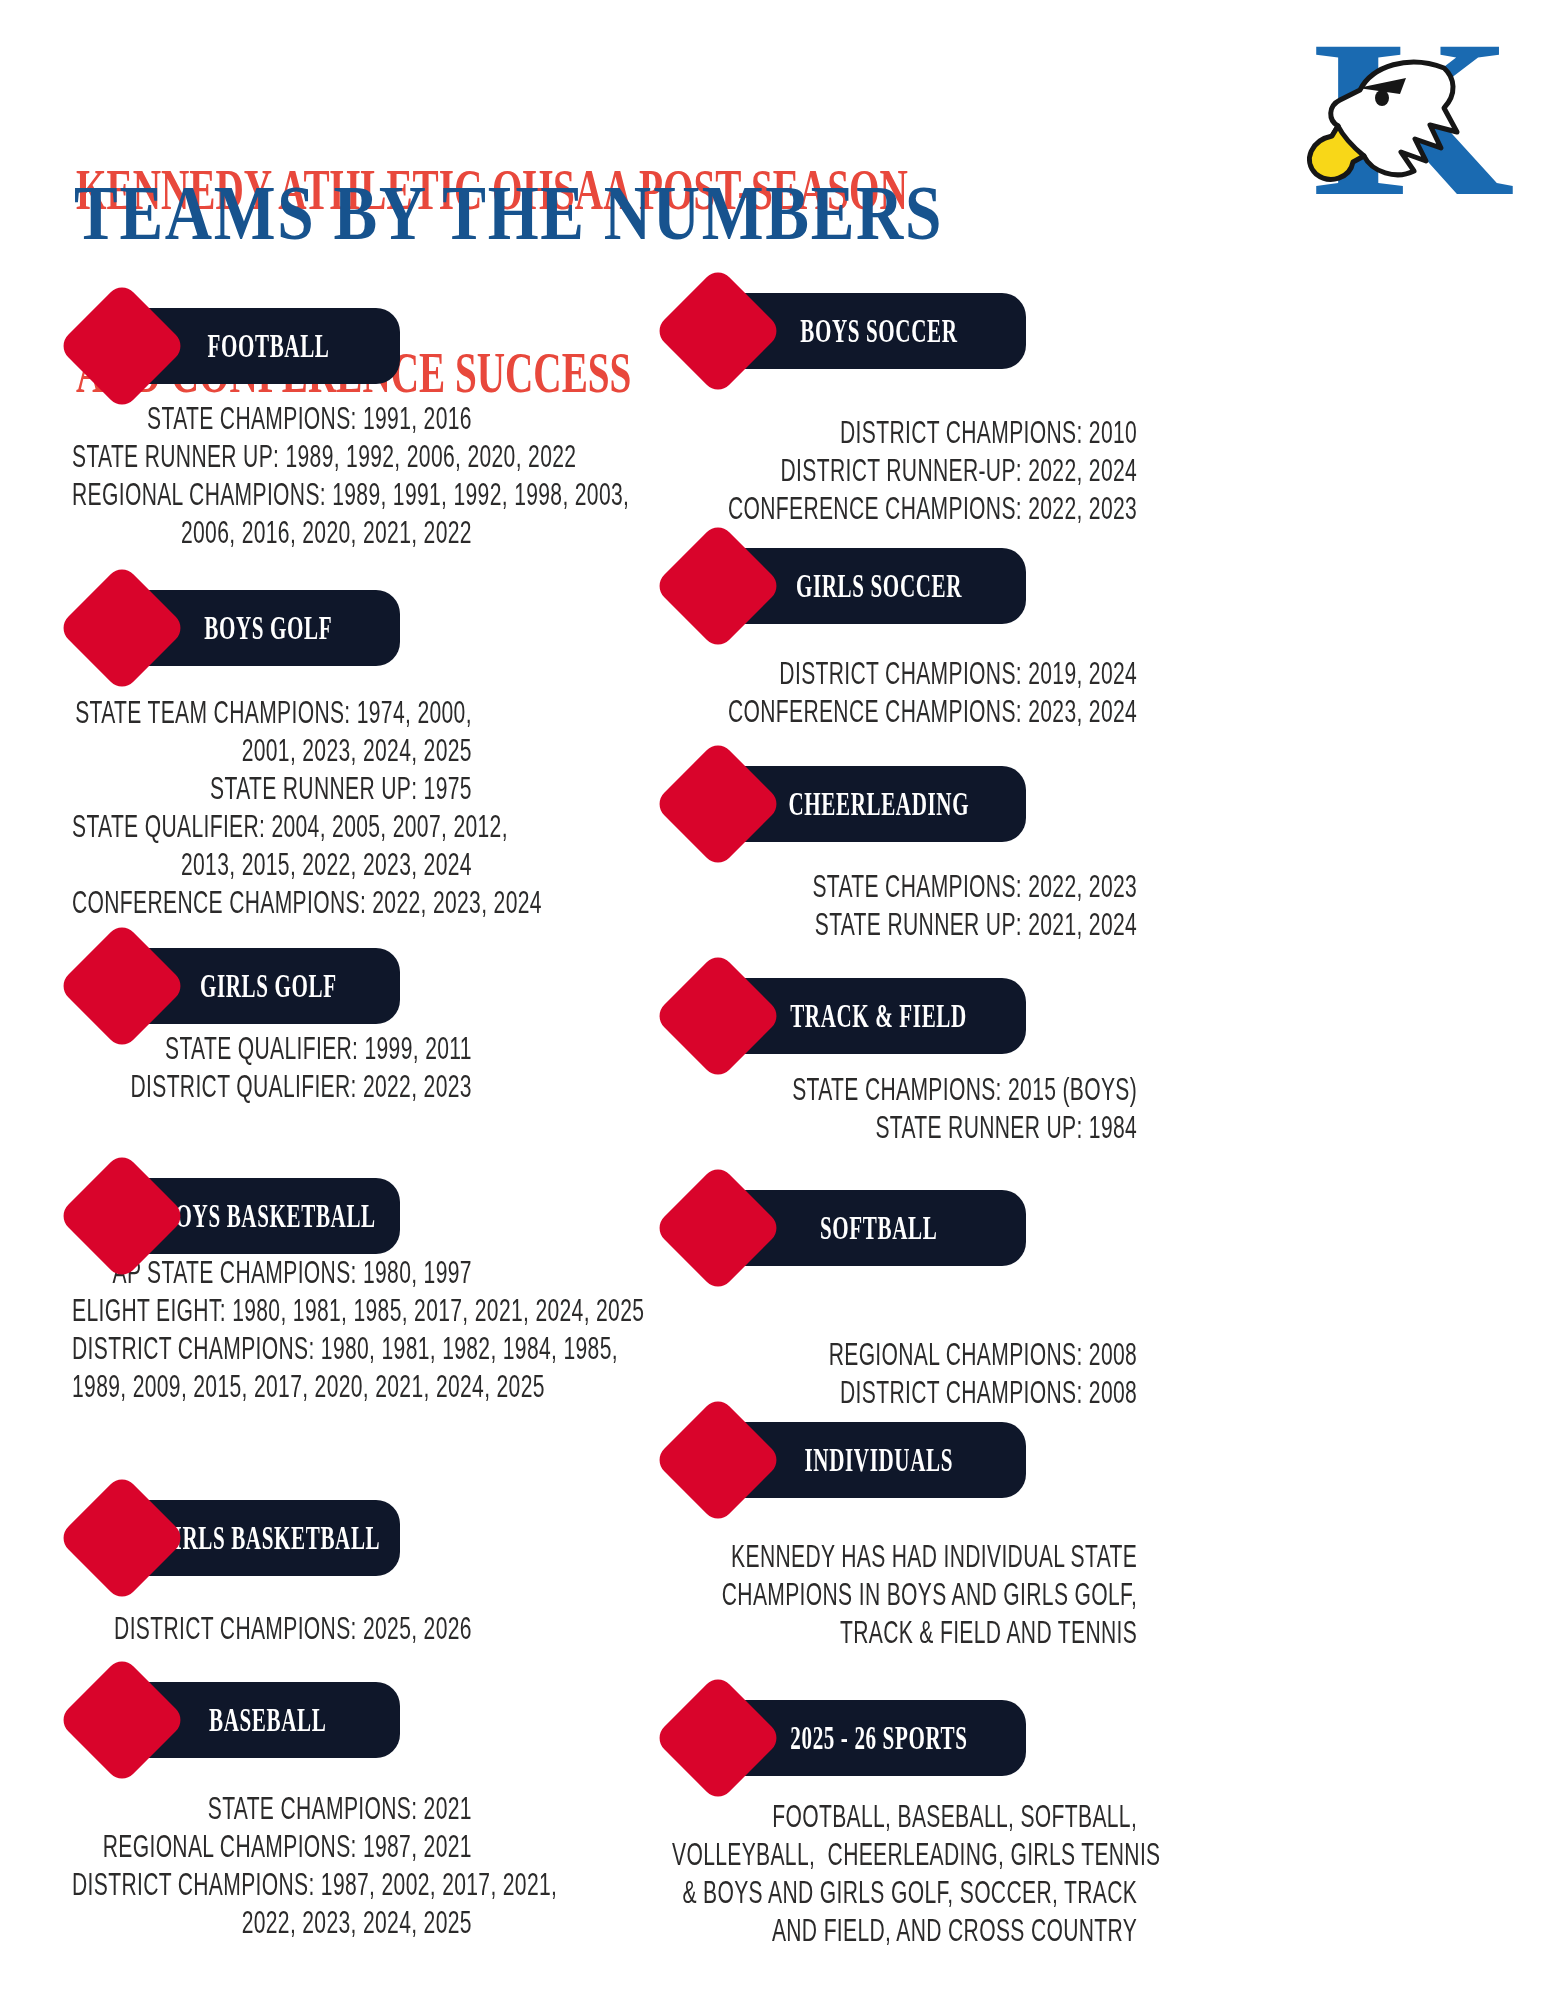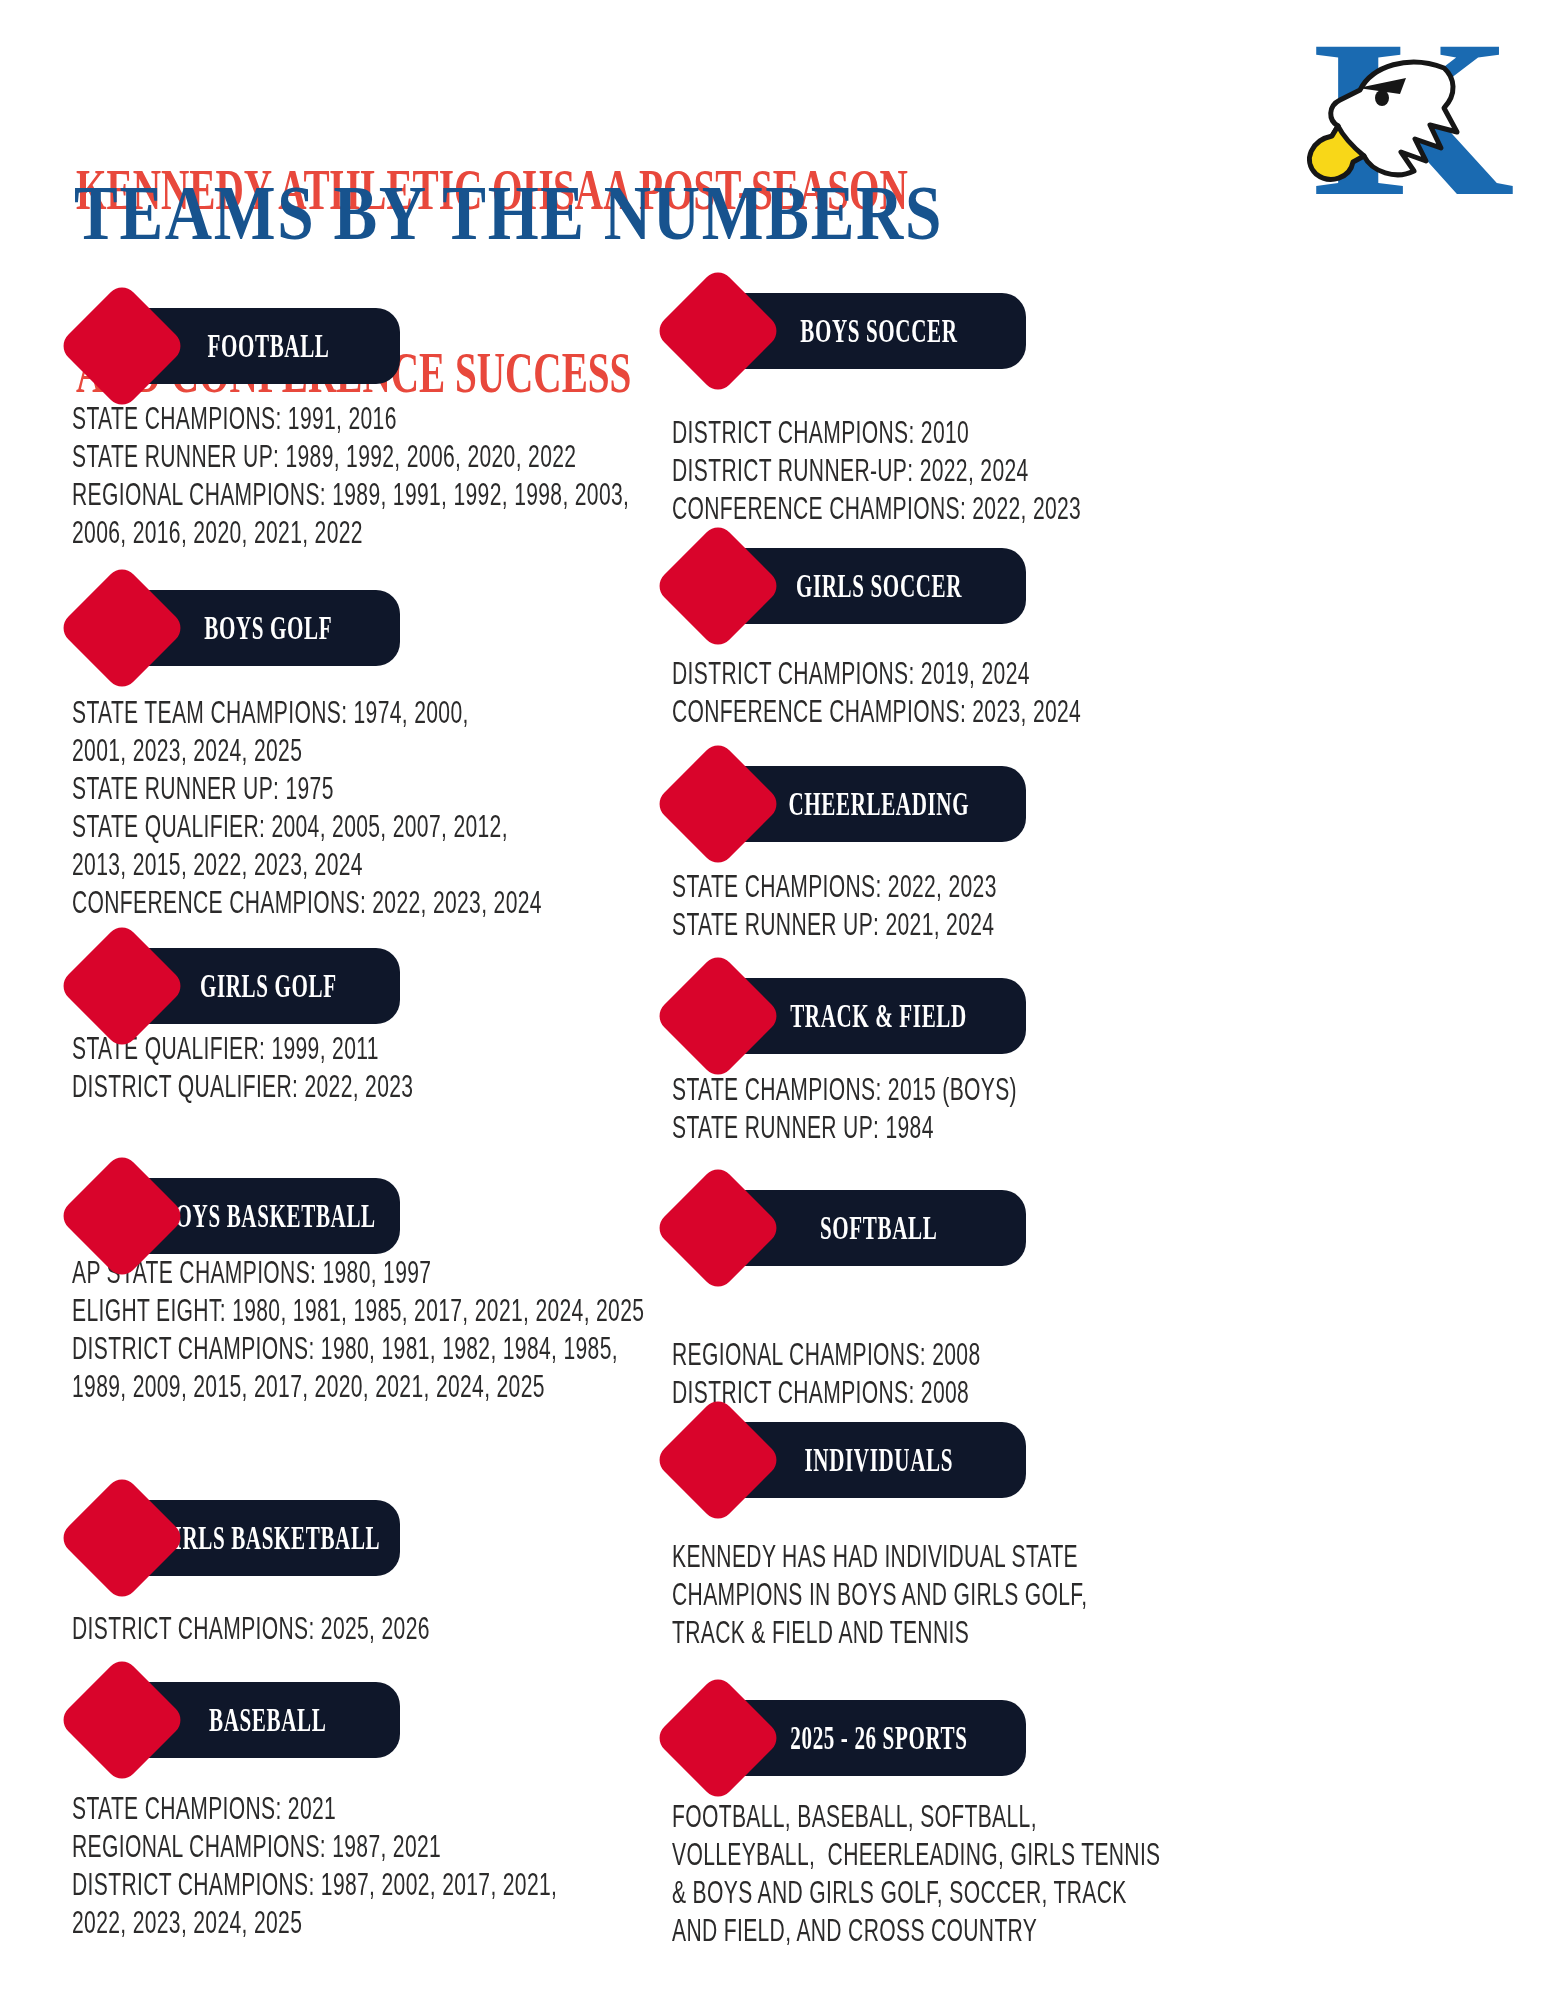--- a/index.html
+++ b/index.html
@@ -44,21 +44,21 @@
     font-weight: 700; font-size: 34px; letter-spacing: 1px;
     transform: scaleX(0.62); white-space: pre;
   }
   .diamond {
     position: absolute; left: 16px; top: 50%;
     width: 92px; height: 92px; margin-top: -46px;
     background: #d9042b; border-radius: 16px;
     transform: rotate(45deg); z-index: 2;
   }
 
-  .lines { padding-left: 12px; }
+  .lines { padding-left: 12px; text-align: right; }
   .sport.right .lines { padding-left: 16px; }
   .line {
     font-size: 31px; line-height: 38px; color: #2b2a2a;
     letter-spacing: 0.5px; white-space: pre;
     transform: scaleX(0.68); transform-origin: 0 50%;
   }
 </style>
 </head>
 <body>
 

